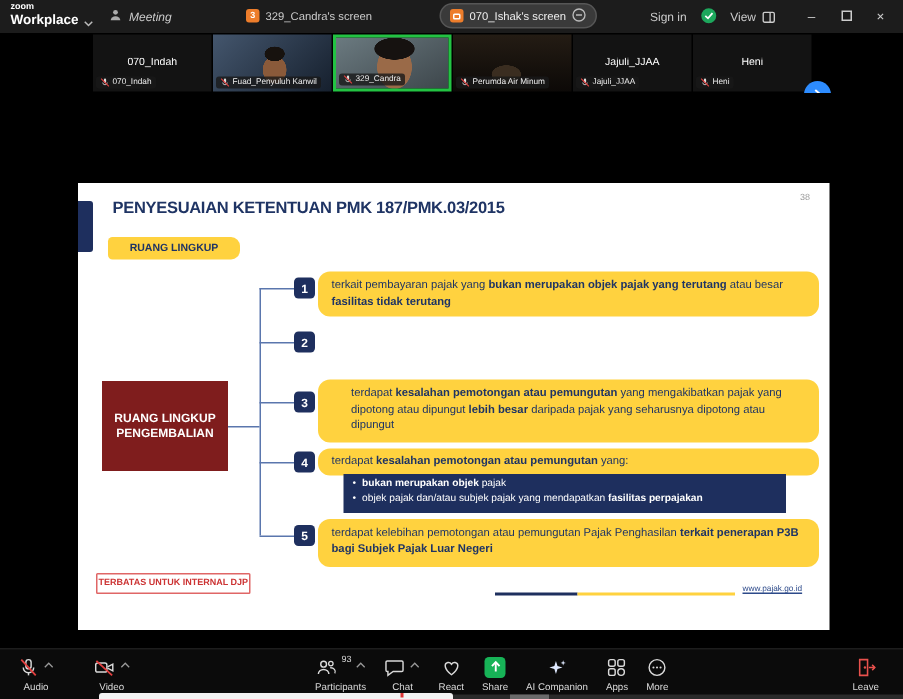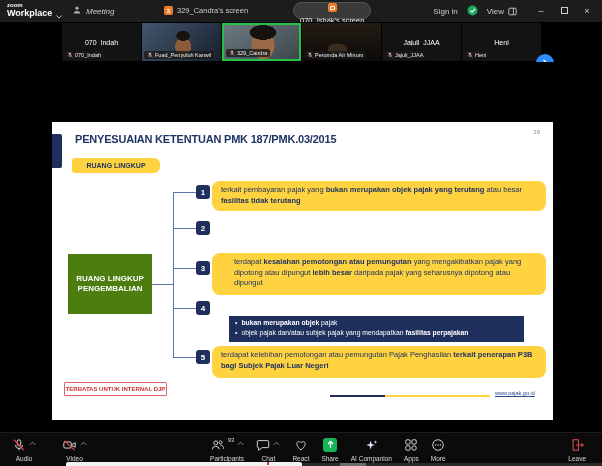--- a/index.html
+++ b/index.html
@@ -9,21 +9,21 @@
   .b{font-weight:bold;}
 
   
   .titlebar{position:absolute;top:0;left:0;width:602px;height:22px;background:#1c1c1c;}
   .logo{position:absolute;left:7px;top:2px;color:#fff;line-height:1;}
   .logo .zoom{font-size:6px;font-weight:bold;display:block;}
   .logo .wp{font-size:9px;font-weight:bold;display:block;margin-top:1px;}
   .tb-chevron{position:absolute;left:55px;top:7px;width:8px;height:8px;}
   .meeting-tab{position:absolute;left:72px;top:0;height:22px;display:flex;align-items:center;gap:4px;color:#ccc;font-size:8px;font-style:italic;}
   .share-tab{position:absolute;top:2px;height:17px;display:flex;align-items:center;gap:4px;color:#ccc;font-size:7.5px;padding:0 6px;border-radius:9px;}
-  .share-tab.active{background:#3a3a3a;border:1px solid #565656;color:#eee;flex-direction:column;}
+  .share-tab.active{background:#3a3a3a;border:1px solid #565656;color:#eee;}
   .obadge{width:9px;height:9px;background:#ED7D2B;border-radius:2px;color:#fff;font-size:6px;font-weight:bold;
           display:flex;align-items:center;justify-content:center;flex:0 0 auto;}
   .monitor-glyph{display:block;width:5px;height:4px;border:1px solid #fff;border-radius:1px;}
   .tb-right{position:absolute;right:8px;top:0;height:22px;display:flex;align-items:center;gap:9px;color:#ccc;font-size:8px;}
   .winbtn{width:14px;text-align:center;color:#ccc;font-size:9px;}
   .maxbox{display:inline-block;width:7px;height:7px;border:1px solid #ccc;}
 
   
   .strip{position:absolute;top:22px;left:0;width:602px;height:40px;background:#000;}
   .tile{position:absolute;top:1px;width:79px;height:38px;background:#131313;overflow:hidden;}
@@ -47,21 +47,21 @@
             background:#2D8CFF;display:flex;align-items:center;justify-content:center;}
 
   
   .share-area{position:absolute;top:62px;left:0;width:602px;height:370px;background:#000;}
   .slide{position:absolute;left:52px;top:122px;width:501px;height:298px;background:#fff;}
   .notch{position:absolute;left:0;top:12px;width:10px;height:34px;background:#1E2F5E;border-radius:0 2px 2px 0;}
   .slide-title{position:absolute;left:23px;top:11px;font-size:11px;font-weight:bold;color:#1F3464;letter-spacing:-.2px;}
   .scope-pill{position:absolute;left:20px;top:36px;width:88px;height:15px;background:#FFD23F;border-radius:3px 6px 6px 3px;
               color:#1F3464;font-weight:bold;font-size:7px;display:flex;align-items:center;justify-content:center;}
   .pagenum{position:absolute;right:13px;top:7px;font-size:6px;color:#9a9a9a;}
-  .scope-box{position:absolute;left:16px;top:132px;width:84px;height:60px;background:#4d7c0f;color:#fff;
+  .scope-box{position:absolute;left:16px;top:132px;width:84px;height:60px;background:#7f1d1d;color:#fff;
              font-weight:bold;font-size:8px;line-height:1.3;display:flex;align-items:center;justify-content:center;
              text-align:center;padding:4px;}
   .cline{position:absolute;background:transparent;}
   .vline{left:121px;top:70px;width:0;height:165px;border-left:1px solid #5a76ad;}
   .hline{left:100px;top:162px;width:21px;height:0;border-top:1px solid #5a76ad;}
   .stub{width:23px;height:0;border-top:1px solid #5a76ad;left:121px;}
   .nbadge{position:absolute;left:144px;width:14px;height:14px;background:#1E2F5E;color:#fff;border-radius:3px;
           font-size:8px;font-weight:bold;display:flex;align-items:center;justify-content:center;}
   .ybox{position:absolute;left:160px;width:334px;background:#FFD23F;border-radius:8px;color:#1F3464;
         font-size:7.5px;line-height:1.4;padding:4px 9px;}
@@ -241,20 +241,21 @@
 
     <div class="nbadge" style="top:63px;">1</div>
     <div class="ybox" style="top:59px;min-height:30px;"><span>terkait pembayaran pajak yang </span><span class="b">bukan merupakan objek pajak yang terutang</span><span> atau besar </span><span class="b">fasilitas tidak terutang</span></div>
 
     <div class="nbadge" style="top:99px;">2</div>
 
     <div class="nbadge" style="top:139px;">3</div>
     <div class="ybox" style="top:131px;min-height:42px;padding-left:22px;"><span>terdapat </span><span class="b">kesalahan pemotongan atau pemungutan</span><span> yang mengakibatkan pajak yang dipotong atau dipungut </span><span class="b">lebih besar</span><span> daripada pajak yang seharusnya dipotong atau dipungut</span></div>
 
     <div class="nbadge" style="top:179px;">4</div>
+    <div class="ybox" style="top:177px;min-height:17px;padding-top:3px;"><span>terdapat </span><span class="b">kesalahan pemotongan atau pemungutan</span><span> yang:</span></div>
     <div class="navybox">
       <div class="subline">
           <span class="dot">•</span>
           <span><span class="b">bukan merupakan objek</span><span> pajak</span></span>
         </div>
       <div class="subline">
           <span class="dot">•</span>
           <span><span>objek pajak dan/atau subjek pajak yang mendapatkan </span><span class="b">fasilitas perpajakan</span></span>
         </div>
     </div>

